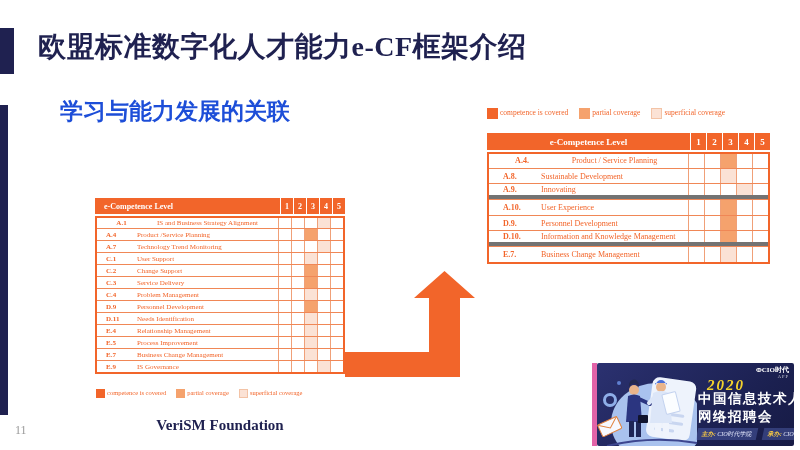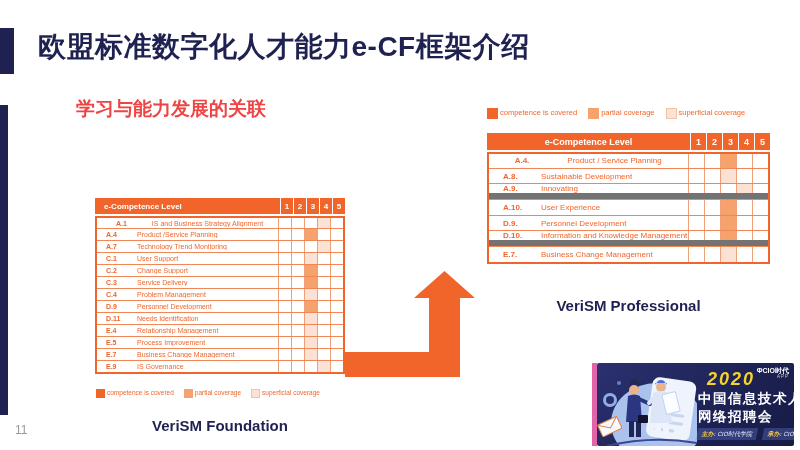--- a/index.html
+++ b/index.html
@@ -1,26 +1,26 @@
 <!DOCTYPE html>
 <html><head>
 <meta charset="utf-8">
 <style>
   * { margin:0; padding:0; box-sizing:border-box; }
   body { background:#fff; }
   .slide { position:relative; width:799px; height:450px; background:#fff;
-           font-family:Liberation Sans, sans-serif; overflow:hidden; }
+           font-family:Liberation Serif, serif; overflow:hidden; }
 
   
   .title-bar-block { position:absolute; left:0; top:28px; width:14px; height:46px; background:#1F2150; }
   .left-accent-bar { position:absolute; left:0; top:105px; width:8px; height:310px; background:#1F2150; }
 
   .slide-title { position:absolute; left:38px; top:28px; width:600px;
                  font-size:28px; font-weight:900; color:#1F2150; letter-spacing:0.5px; }
-  .slide-subtitle { position:absolute; left:76px; top:96px; font-size:19px; color:#ef4444; }
+  .slide-subtitle { position:absolute; left:60px; top:96px; font-size:23px; color:#1d4ed8; }
   .page-number { position:absolute; left:15px; top:423px; font-size:12px; color:#9A9A9A; }
 
   
   .legend { position:absolute; display:flex; align-items:center; color:#F2652A; }
   .legend-top { left:487px; top:108px; font-size:7.5px; gap:11px; }
   .legend-bottom { left:96px; top:389px; font-size:6.5px; gap:10px; }
   .legend-item { display:flex; align-items:flex-start; gap:2px; }
   .legend-swatch { display:inline-block; }
   .legend-top .legend-swatch { width:11px; height:11px; }
   .legend-bottom .legend-swatch { width:9px; height:9px; }
@@ -40,21 +40,21 @@
   .t-foundation .hlabel { padding-left:9px; }
   .t-professional .hlabel { justify-content:center; }
   .hcells { display:flex; }
   .hcell { display:flex; align-items:center; justify-content:center; border-left:1.5px solid #fff; }
   .t-foundation .hcell { width:13px; }
   .t-professional .hcell { width:16px; }
 
   .tbody { border:2px solid #F2652A; border-top:none; margin-top:2px; }
   .trow { display:flex; align-items:center; border-top:1px solid #F08756; color:#F2652A; }
   .trow:first-child { border-top:2px solid #F2652A;text-align:center; }
-  .trow.grp { border-bottom:6px solid #737373; }
+  .trow.grp { border-bottom:4px solid #737373; }
   .t-foundation .trow { height:12px; font-size:7px; }
   .t-professional .trow { height:15.7px; font-size:8px; }
   .tcode { font-weight:bold; }
   .t-foundation .tcode { width:40px; padding-left:9px; }
   .t-professional .tcode { width:52px; padding-left:14px; }
   .tlabel { flex:1; white-space:nowrap; overflow:hidden; }
   .tcells { display:flex; height:100%; }
   .tcell { border-left:1px solid #F0A078; height:100%; }
   .t-foundation .tcell { width:13px; }
   .t-professional .tcell { width:16px; }
@@ -66,21 +66,21 @@
   .cap-professional { left:487px; top:297px; width:283px; }
 
   .elbow-arrow { position:absolute; left:343px; top:266px; }
 
   
   .banner-pink-strip { position:absolute; left:592px; top:363px; width:5px; height:83px; background:#E263A8; }
   .banner { position:absolute; left:597px; top:363px; width:197px; height:83px;
             background:linear-gradient(135deg,#2B3170 0%, #1B2050 70%, #171B45 100%);
             border-radius:2px; overflow:hidden; }
   .banner-illustration { position:absolute; left:0; top:0; }
-  .banner-year { position:absolute; left:110px; top:6px; font-size:18px; font-weight:bold;
+  .banner-year { position:absolute; left:110px; top:14px; font-size:15px; font-weight:bold;
                  font-style:italic; color:#F5D32C; letter-spacing:2px; }
   .banner-line1 { position:absolute; left:101px; top:27px; font-size:13.5px; font-weight:bold;
                   color:#fff; letter-spacing:1.5px; white-space:nowrap; }
   .banner-line2 { position:absolute; left:101px; top:45px; font-size:13.5px; font-weight:bold;
                   color:#fff; letter-spacing:1.5px; }
   .banner-logo { position:absolute; right:5px; top:4px; text-align:right; color:#fff;
                  font-size:7px; font-weight:bold; line-height:1.1; }
   .banner-logo .logo-sub { display:block; font-size:4.5px; font-weight:normal; opacity:.75; letter-spacing:1px; }
   .banner-tags { position:absolute; left:100px; bottom:6px; display:flex; gap:6px; font-size:6px; }
   .banner-tag { background:rgba(110,130,220,.32); padding:1.5px 5px; transform:skewX(-12deg); white-space:nowrap; }
@@ -196,21 +196,20 @@
           <span class="tcells">
             <span class="tcell"></span>
             <span class="tcell"></span>
             <span class="tcell superficial"></span>
             <span class="tcell"></span>
             <span class="tcell"></span>
           </span>
         </div>
       </div>
   </div>
-  <div class="table-caption cap-professional">VeriSM Professional</div>
 
   <div class="ctable t-foundation">
     <div class="thead">
       <span class="hlabel">e-Competence Level</span>
       <span class="hcells">
           <span class="hcell">1</span>
           <span class="hcell">2</span>
           <span class="hcell">3</span>
           <span class="hcell">4</span>
           <span class="hcell">5</span>

